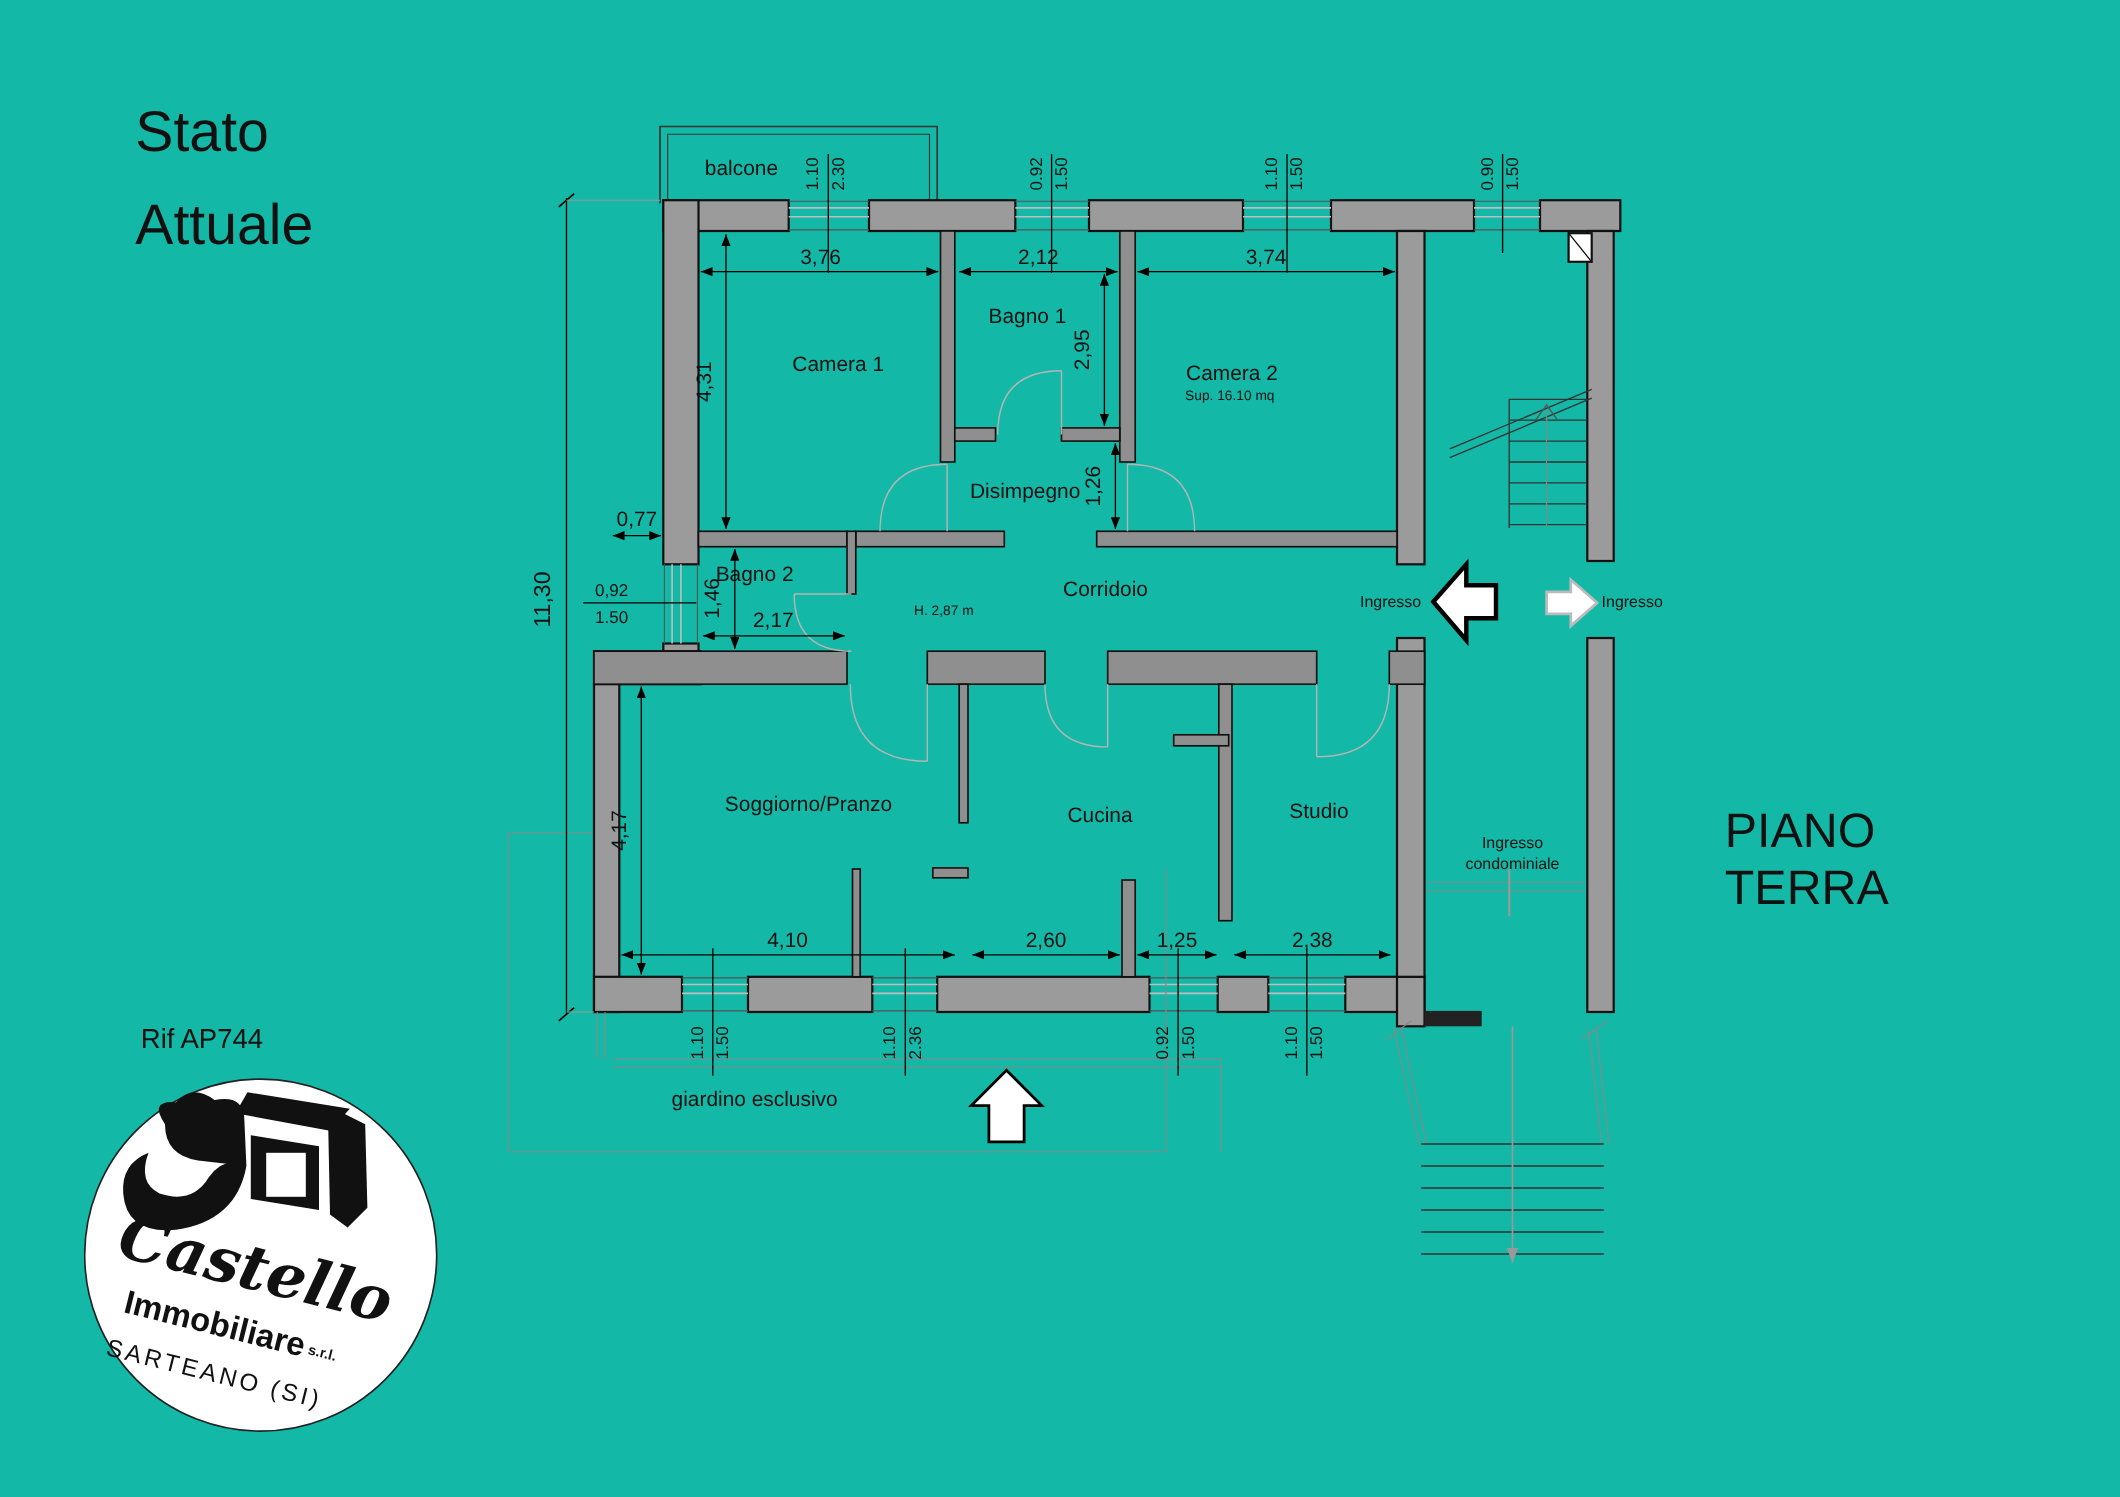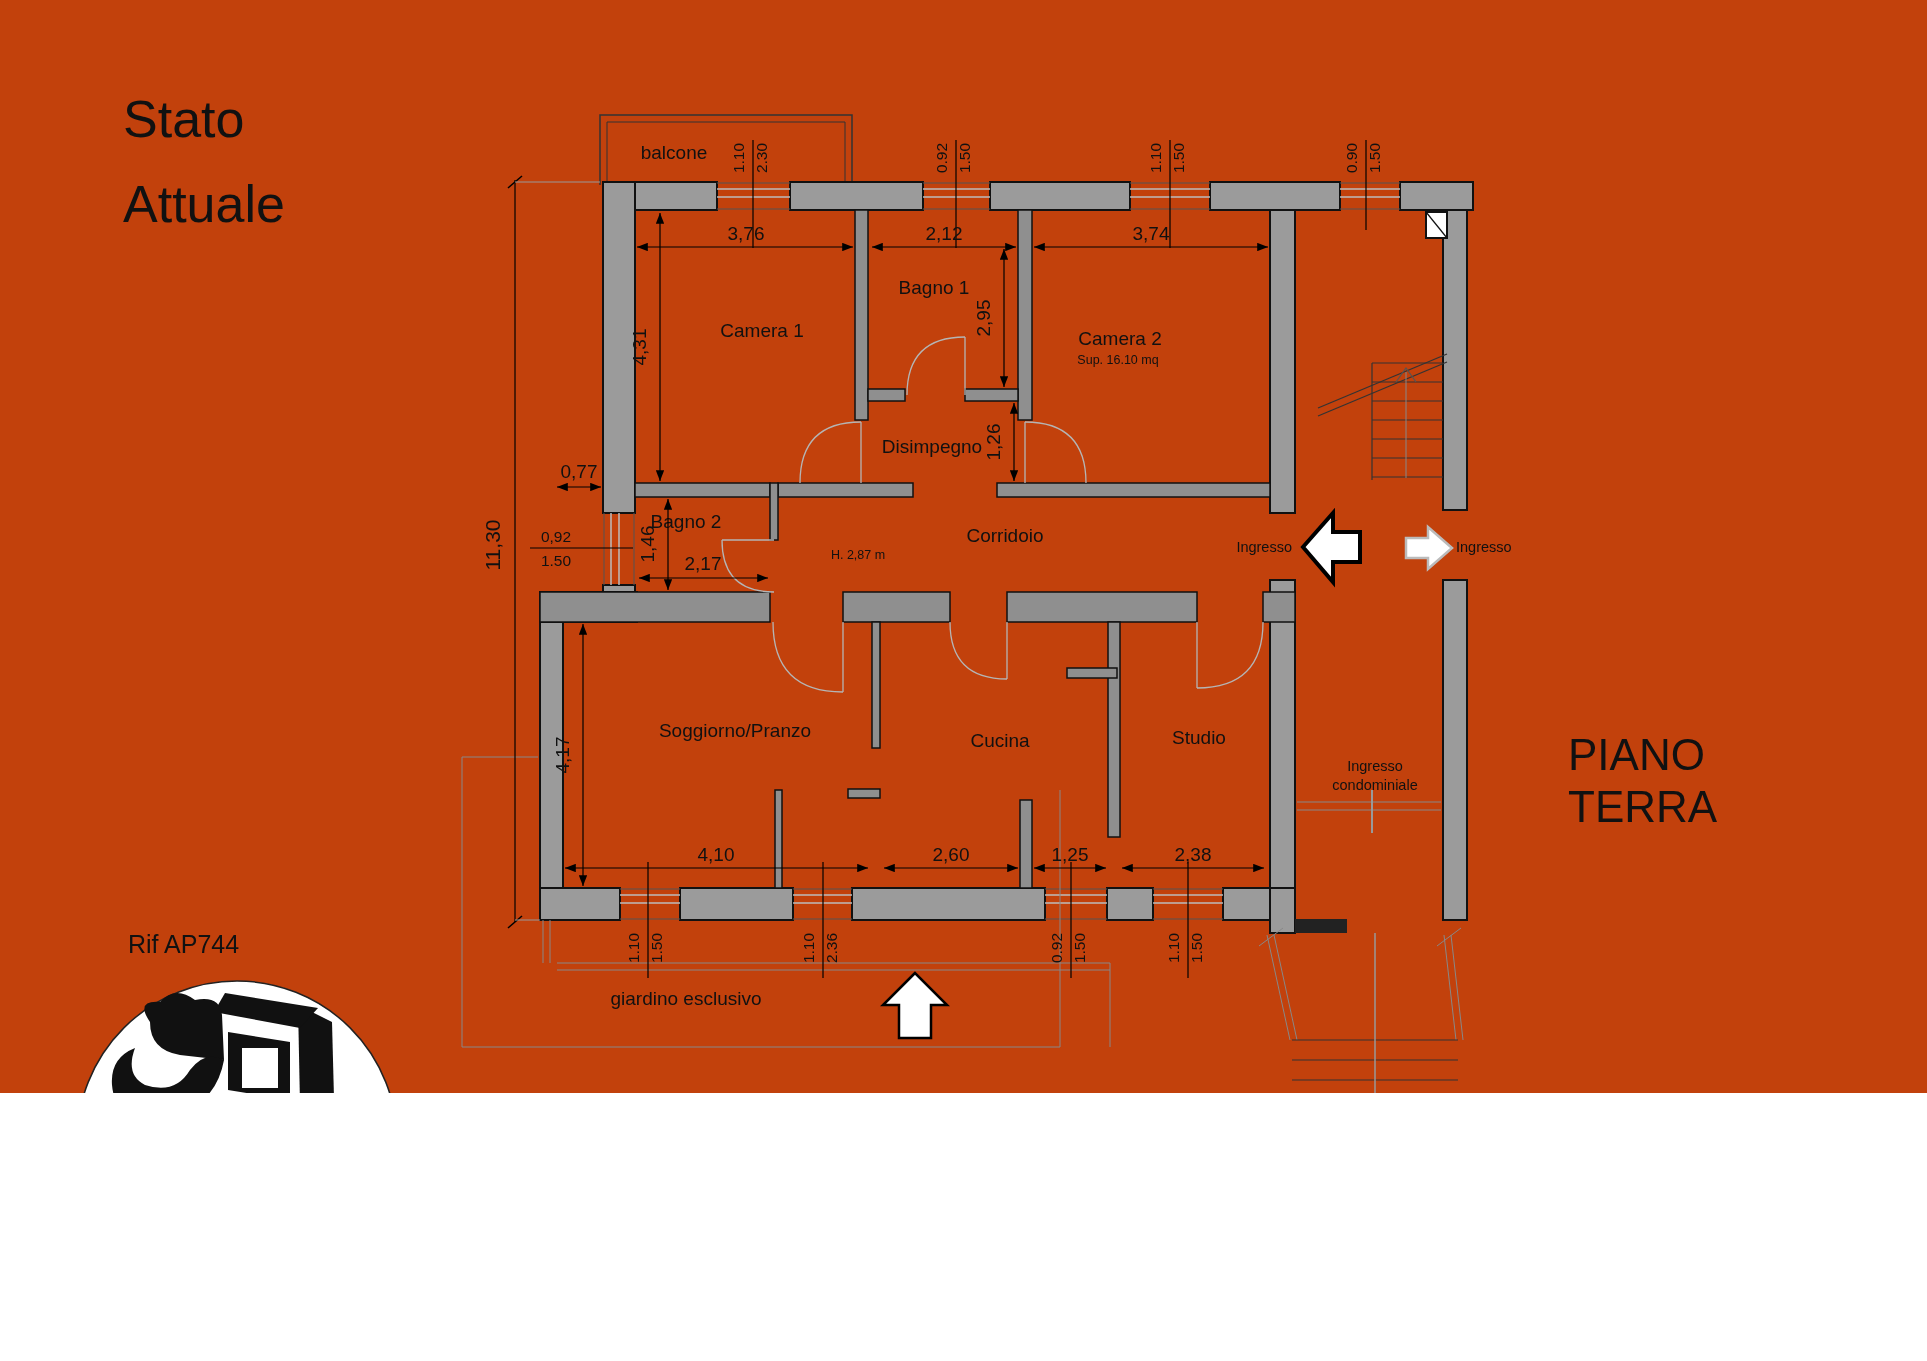--- a/index.html
+++ b/index.html
@@ -1,16 +1,16 @@
 <!DOCTYPE html>
 <html><head>
 <meta charset="utf-8">
 <style>
   html,body{margin:0;padding:0;background:#ffffff;}
-  #stage{position:relative;width:1927px;height:1093px;background:#c2410c;overflow:hidden;
+  #stage{position:relative;width:1927px;height:1361px;background:#14b8a6;overflow:hidden;
          font-family:"Liberation Sans", sans-serif;}
   svg{position:absolute;left:0;top:0;}
   svg text{fill:#111;font-family:"Liberation Sans", sans-serif;}
   .t-title{font-size:52px;}
   .t-ref{font-size:25px;}
   .t-floor{font-size:44px;}
   .t-room{font-size:19px;}
   .t-dim{font-size:19px;}
   .t-dim-big{font-size:21px;}
   .t-win{font-size:15.5px;}

